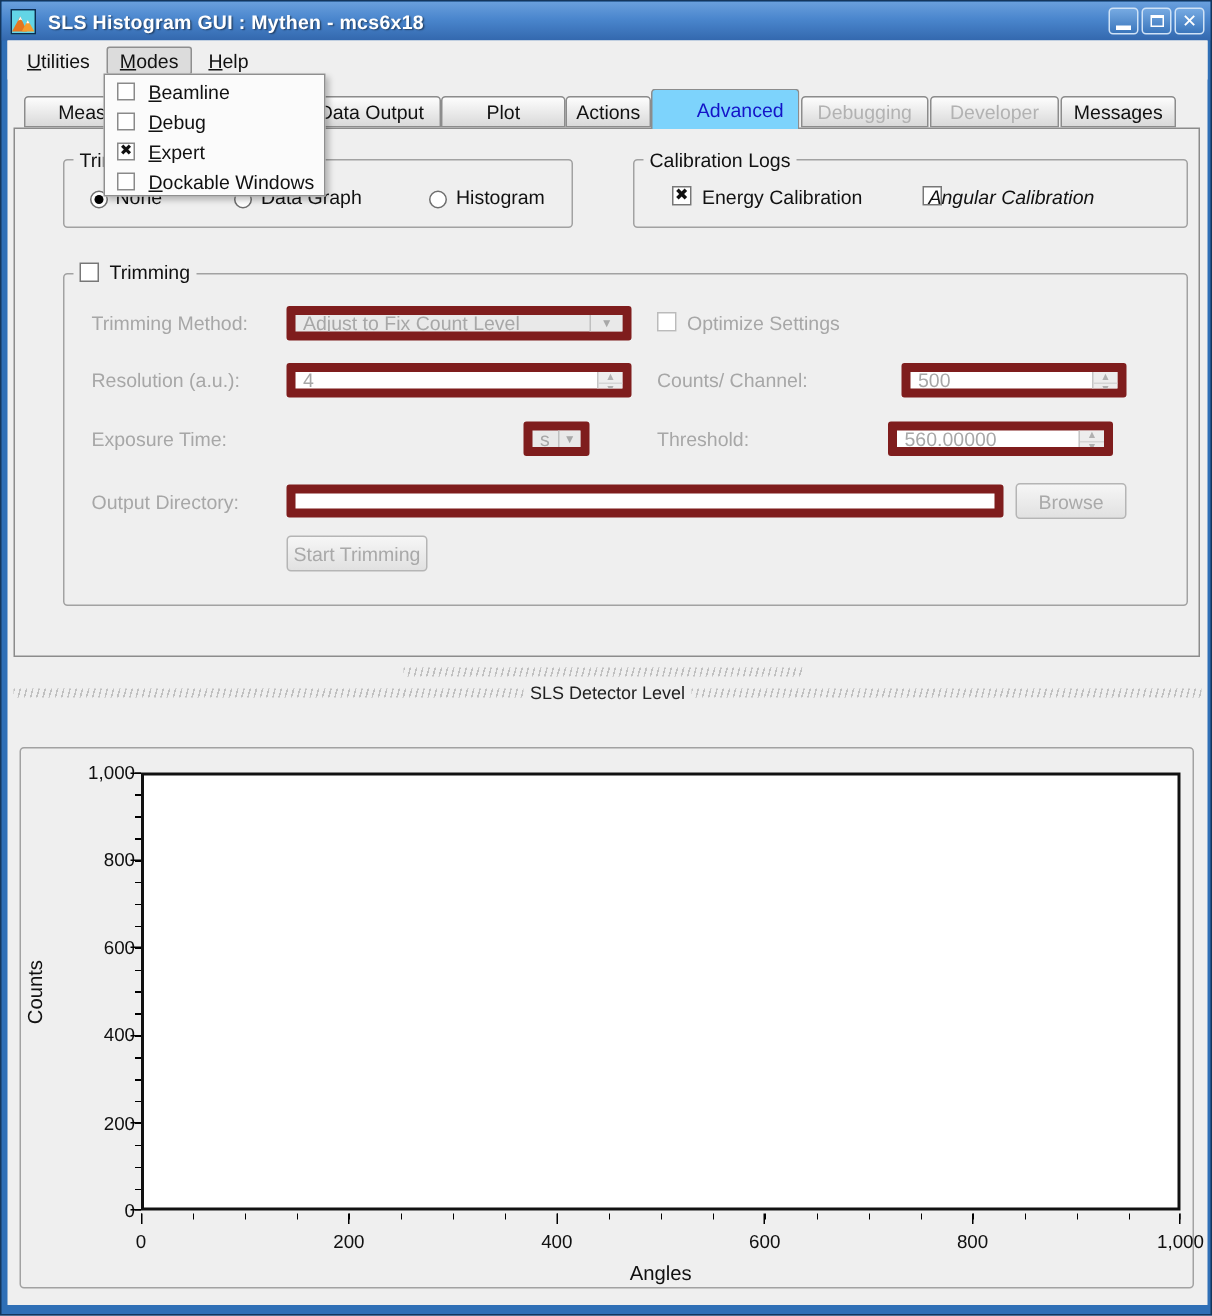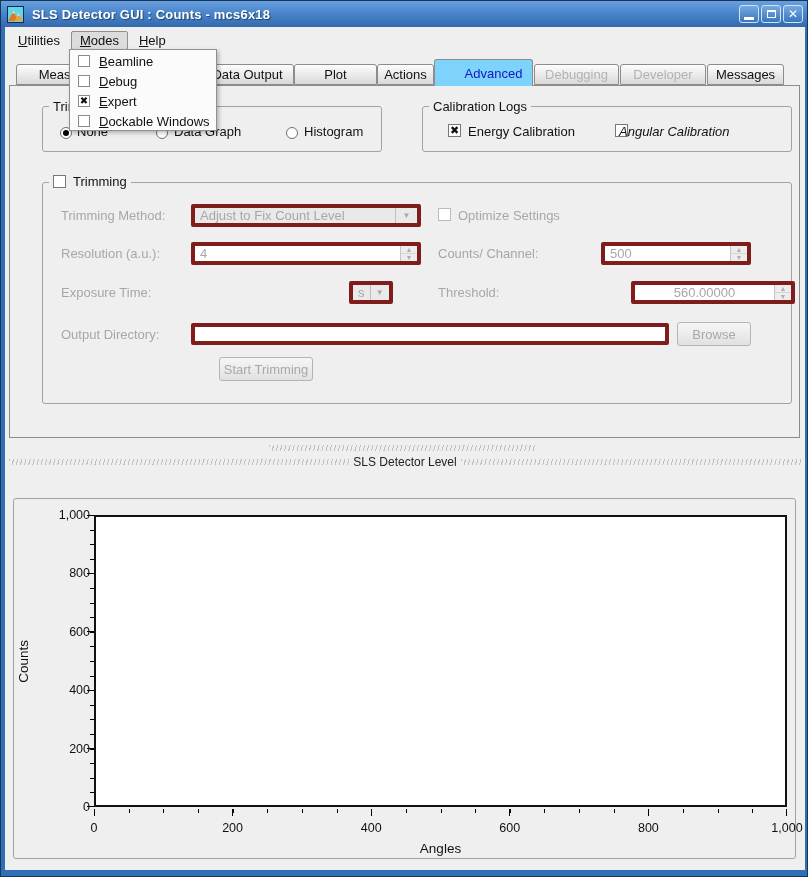--- a/index.html
+++ b/index.html
@@ -42,21 +42,21 @@
   
   .group{ position:absolute; border:1px solid #a2a2a2; border-radius:3px; }
   .group-title{ position:absolute; top:-8px; left:6px; background:#efefef; padding:0 4px; white-space:nowrap; }
   
   .radio{ position:absolute; width:12px; height:12px; border:1px solid #6e6e6e; border-radius:50%; background:#fff; }
   .radio.sel::after{ content:""; position:absolute; left:2px; top:2px; width:6px; height:6px; border-radius:50%; background:#000; }
   .cb{ width:13px; height:13px; border:1px solid #777; background:#fff; display:inline-flex; align-items:center; justify-content:center;
        font-size:11px; line-height:11px; font-weight:bold; color:#111; flex:none; }
   .lbl{ position:absolute; white-space:nowrap; }
   .dis{ color:#a7a7a7; }
-  .field{ position:absolute; height:23px; border:4px solid #7f1d1d; border-radius:2px; background:#fff;
+  .field{ position:absolute; height:23px; border:6px solid #7f1d1d; border-radius:2px; background:#fff;
     display:flex; align-items:center; overflow:hidden; }
   .field .val{ flex:1; padding:0 5px; color:#a7a7a7; white-space:nowrap; }
   .combo{ background:#e9e9e9; }
   .combo .arrowbox{ width:22px; align-self:stretch; border-left:1px solid #c0c0c0; background:#e9e9e9;
     display:flex; align-items:center; justify-content:center; color:#a8a8a8; font-size:8px; }
   .spincol{ width:17px; align-self:stretch; border-left:1px solid #c6c6c6; background:#ededed;
     display:flex; flex-direction:column; }
   .spincol span{ flex:1; display:flex; align-items:center; justify-content:center; font-size:7px; color:#b0b0b0; }
   .spincol span:first-child{ border-bottom:1px solid #d5d5d5; }
   .btn{ position:absolute; height:24px; border:1px solid #b5b5b5; border-radius:3px;
@@ -96,21 +96,21 @@
   <div class="titlebar">
     <span class="win-icon">
       <svg width="15" height="15" viewBox="0 0 15 15">
         <rect x="0" y="0" width="15" height="15" fill="#62d5e6"></rect>
         <polygon points="0,14 5.5,4 10,14" fill="#e4761f"></polygon>
         <polygon points="6.5,14 10.5,6.5 15,14" fill="#f59d2e"></polygon>
         <polygon points="4.2,6.8 5.5,4 7,6.8 5.8,6 " fill="#ffffff"></polygon>
         <polygon points="9.5,8.5 10.5,6.5 11.6,8.5" fill="#ffffff"></polygon>
       </svg>
     </span>
-    <span class="win-title">SLS Detector GUI : Counts - mcs6x18</span>
+    <span class="win-title">SLS Histogram GUI : Mythen - mcs6x18</span>
     <span class="tb-btns">
       <span class="tb-btn">
           <span class="glyph-min"></span>
         </span>
       <span class="tb-btn">
           <span class="glyph-max"></span>
         </span>
       <span class="tb-btn">
           <span>✕</span>
         </span>
@@ -185,35 +185,35 @@
             <span>▼</span>
           </span>
       </div>
 
       <span class="lbl dis" style="left:18px;top:102px;">Exposure Time:</span>
       <div class="field combo" style="left:306px;top:98px;width:44px;">
         <span class="val">s</span>
         <span class="arrowbox">▼</span>
       </div>
       <span class="lbl dis" style="left:395px;top:102px;">Threshold:</span>
-      <div class="field" style="left:588px;top:98px;width:164px;text-align:center;">
+      <div class="field" style="left:549px;top:98px;width:150px;">
         <span class="val">560.00000</span>
         <span class="spincol">
             <span>▲</span>
             <span>▼</span>
           </span>
       </div>
 
       <span class="lbl dis" style="left:18px;top:144px;">Output Directory:</span>
       <div class="field" style="left:148px;top:140px;width:478px;height:22px;">
         <span class="val"></span>
       </div>
       <div class="btn" style="left:634px;top:139px;width:74px;">Browse</div>
 
-      <div class="btn" style="left:148px;top:174px;width:94px;margin-left:28px;">Start Trimming</div>
+      <div class="btn" style="left:148px;top:174px;width:94px;">Start Trimming</div>
     </div>
   </div>
 
   <div class="focus-dotted"></div>
 
   <div class="popup">
     <div class="popup-item">
       <span class="mcheck"></span>
       <span><u>B</u>eamline</span>
     </div>

